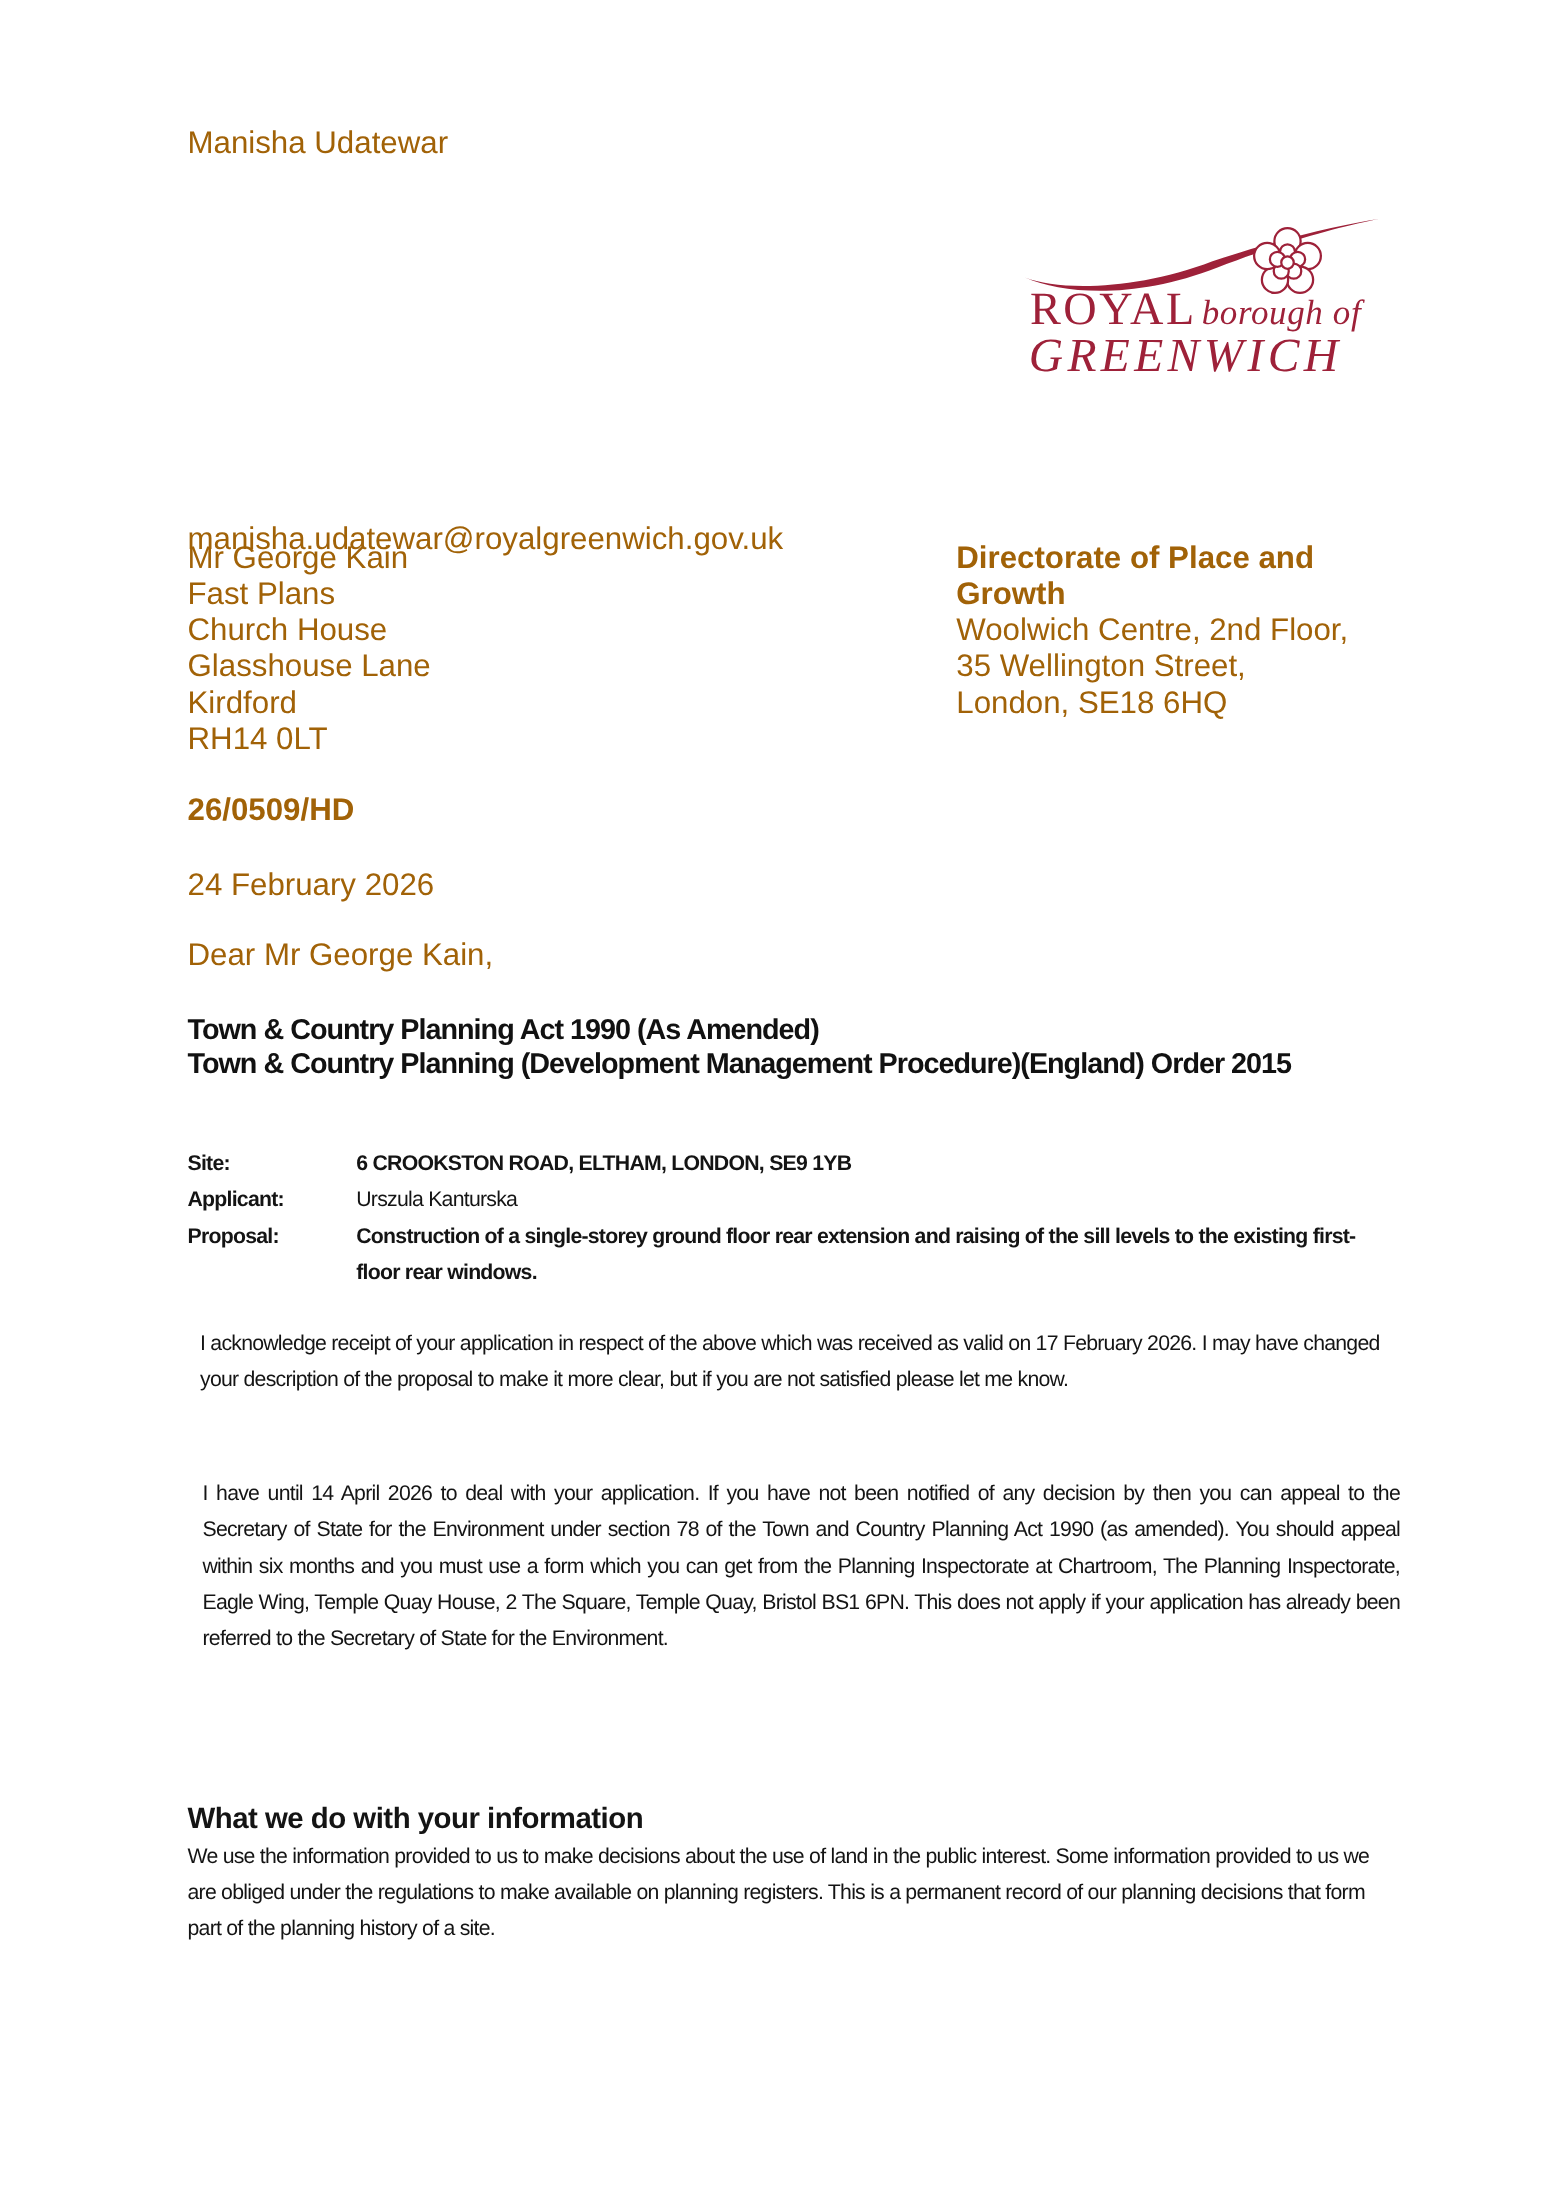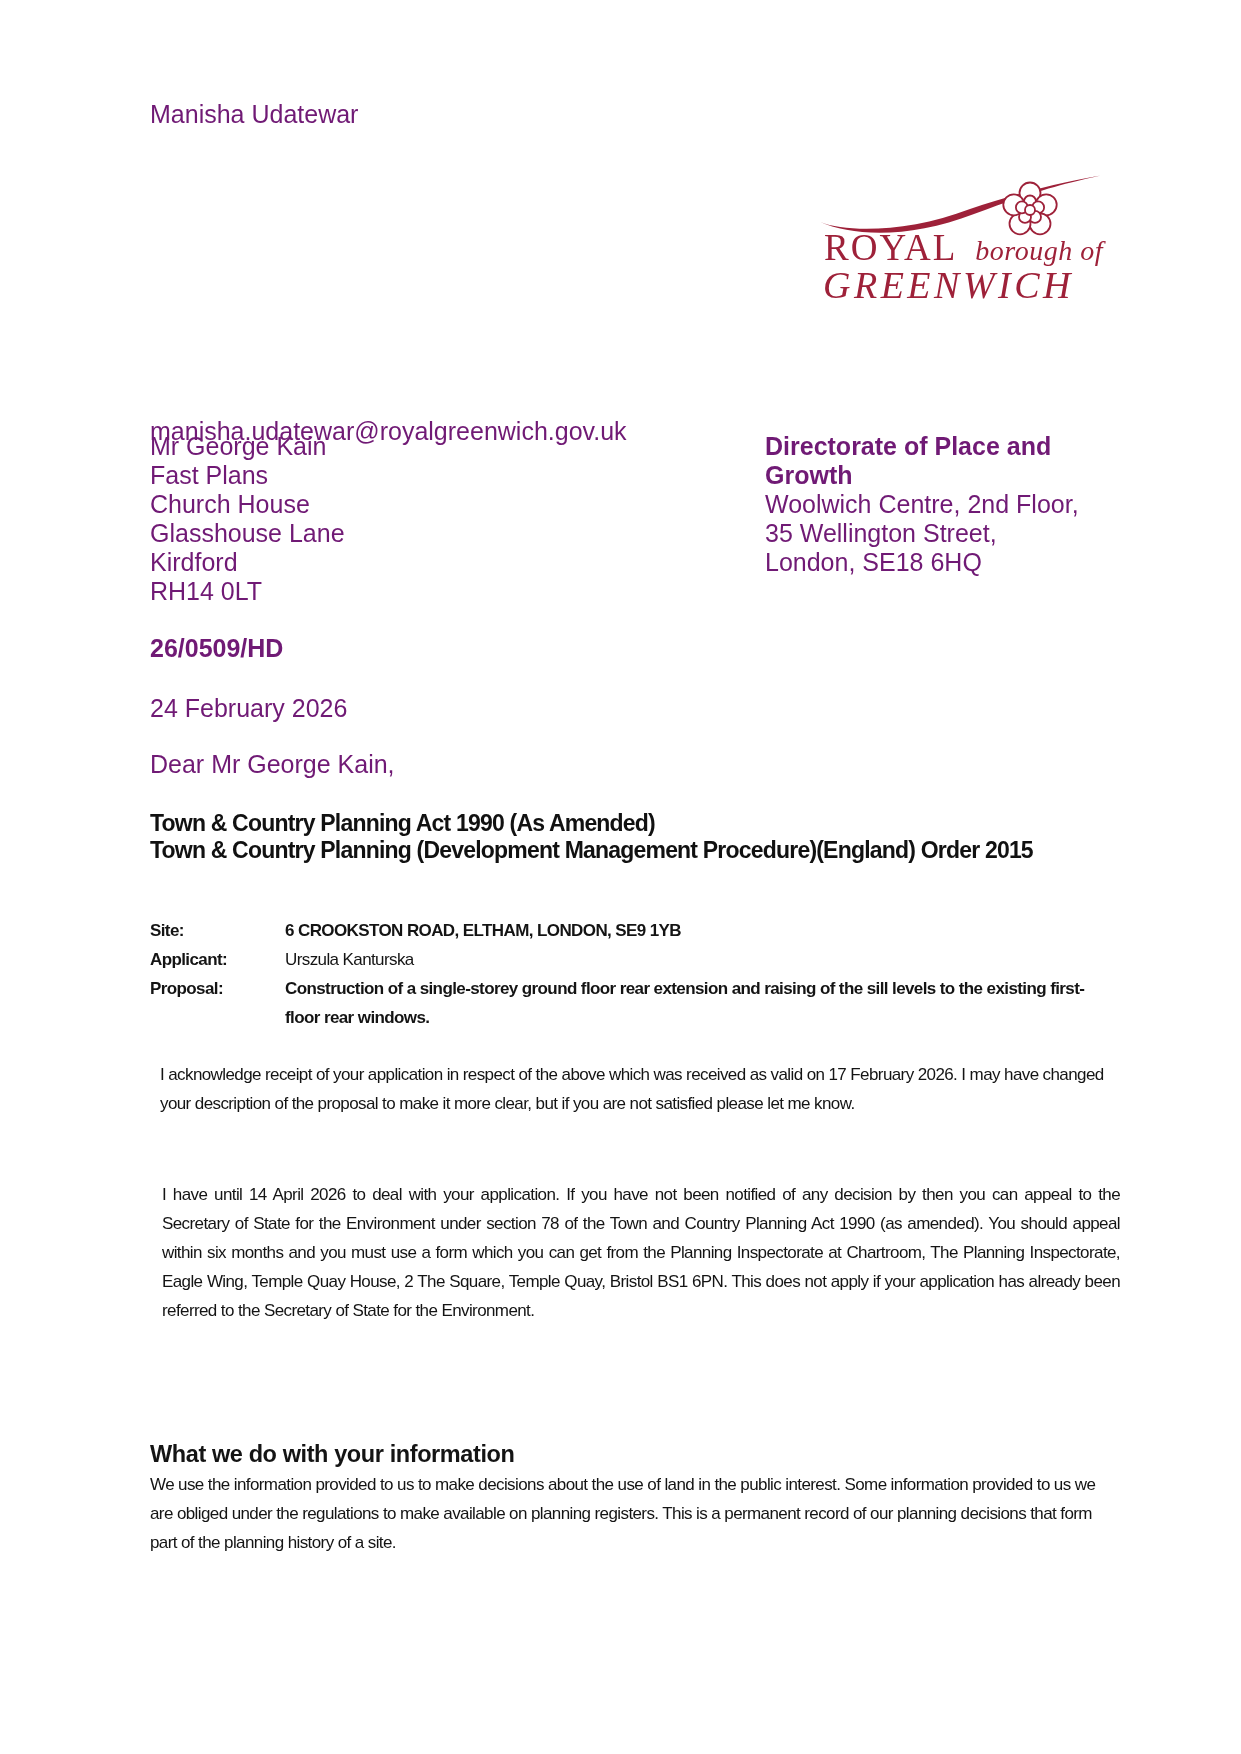--- a/index.html
+++ b/index.html
@@ -8,39 +8,39 @@
   .page {
     position: relative;
     width: 1241px;
     height: 1754px;
     margin: 0 auto;
     background: #ffffff;
     color: #111111;
     overflow: hidden;
   }
   .abs { position: absolute; }
-  .sans { font-size: 25px; line-height: 29px; color: #701a75; }
+  .sans { font-size: 25px; line-height: 29px; color: #a16207; }
   .bold { font-weight: bold; }
   .condensed { font-size: 17px; letter-spacing: -0.6px; line-height: 29px; color: #141414; }
   .condensed-bold { font-size: 23px; letter-spacing: -0.8px; line-height: 27px; font-weight: bold; color: #111111; }
   .justified { text-align: justify; margin-left: 12px; }
 
   
   .logo { left: 818px; top: 166px; width: 292px; height: 145px; }
   .logo .swoosh { position: absolute; left: 0; top: 8px; width: 288px; height: 62px; }
   .logo .rose { position: absolute; left: 182px; top: 14px; width: 60px; height: 60px; }
   .logo-line1 { position: absolute; left: 6px; top: 60px; white-space: nowrap; }
   .logo-royal {
     font-family: "Liberation Serif", "DejaVu Serif", serif;
     font-size: 37px; letter-spacing: 2px; font-weight: 500;
   }
   .logo-borough {
     font-family: "Liberation Serif", "DejaVu Serif", serif;
     font-style: italic; font-size: 28px; letter-spacing: 0.5px;
-    margin-left: 18px;
+    margin-left: 4px;
   }
   .logo-line2 {
     position: absolute; left: 5px; top: 97px;
     font-family: "Liberation Serif", "DejaVu Serif", serif;
     font-size: 38px; letter-spacing: 3.5px; white-space: nowrap; font-style: italic;
   }
 
   
   .sender-name { left: 150px; top: 100px; }
   .sender-email { left: 150px; top: 375px; margin-top: 42px; }

